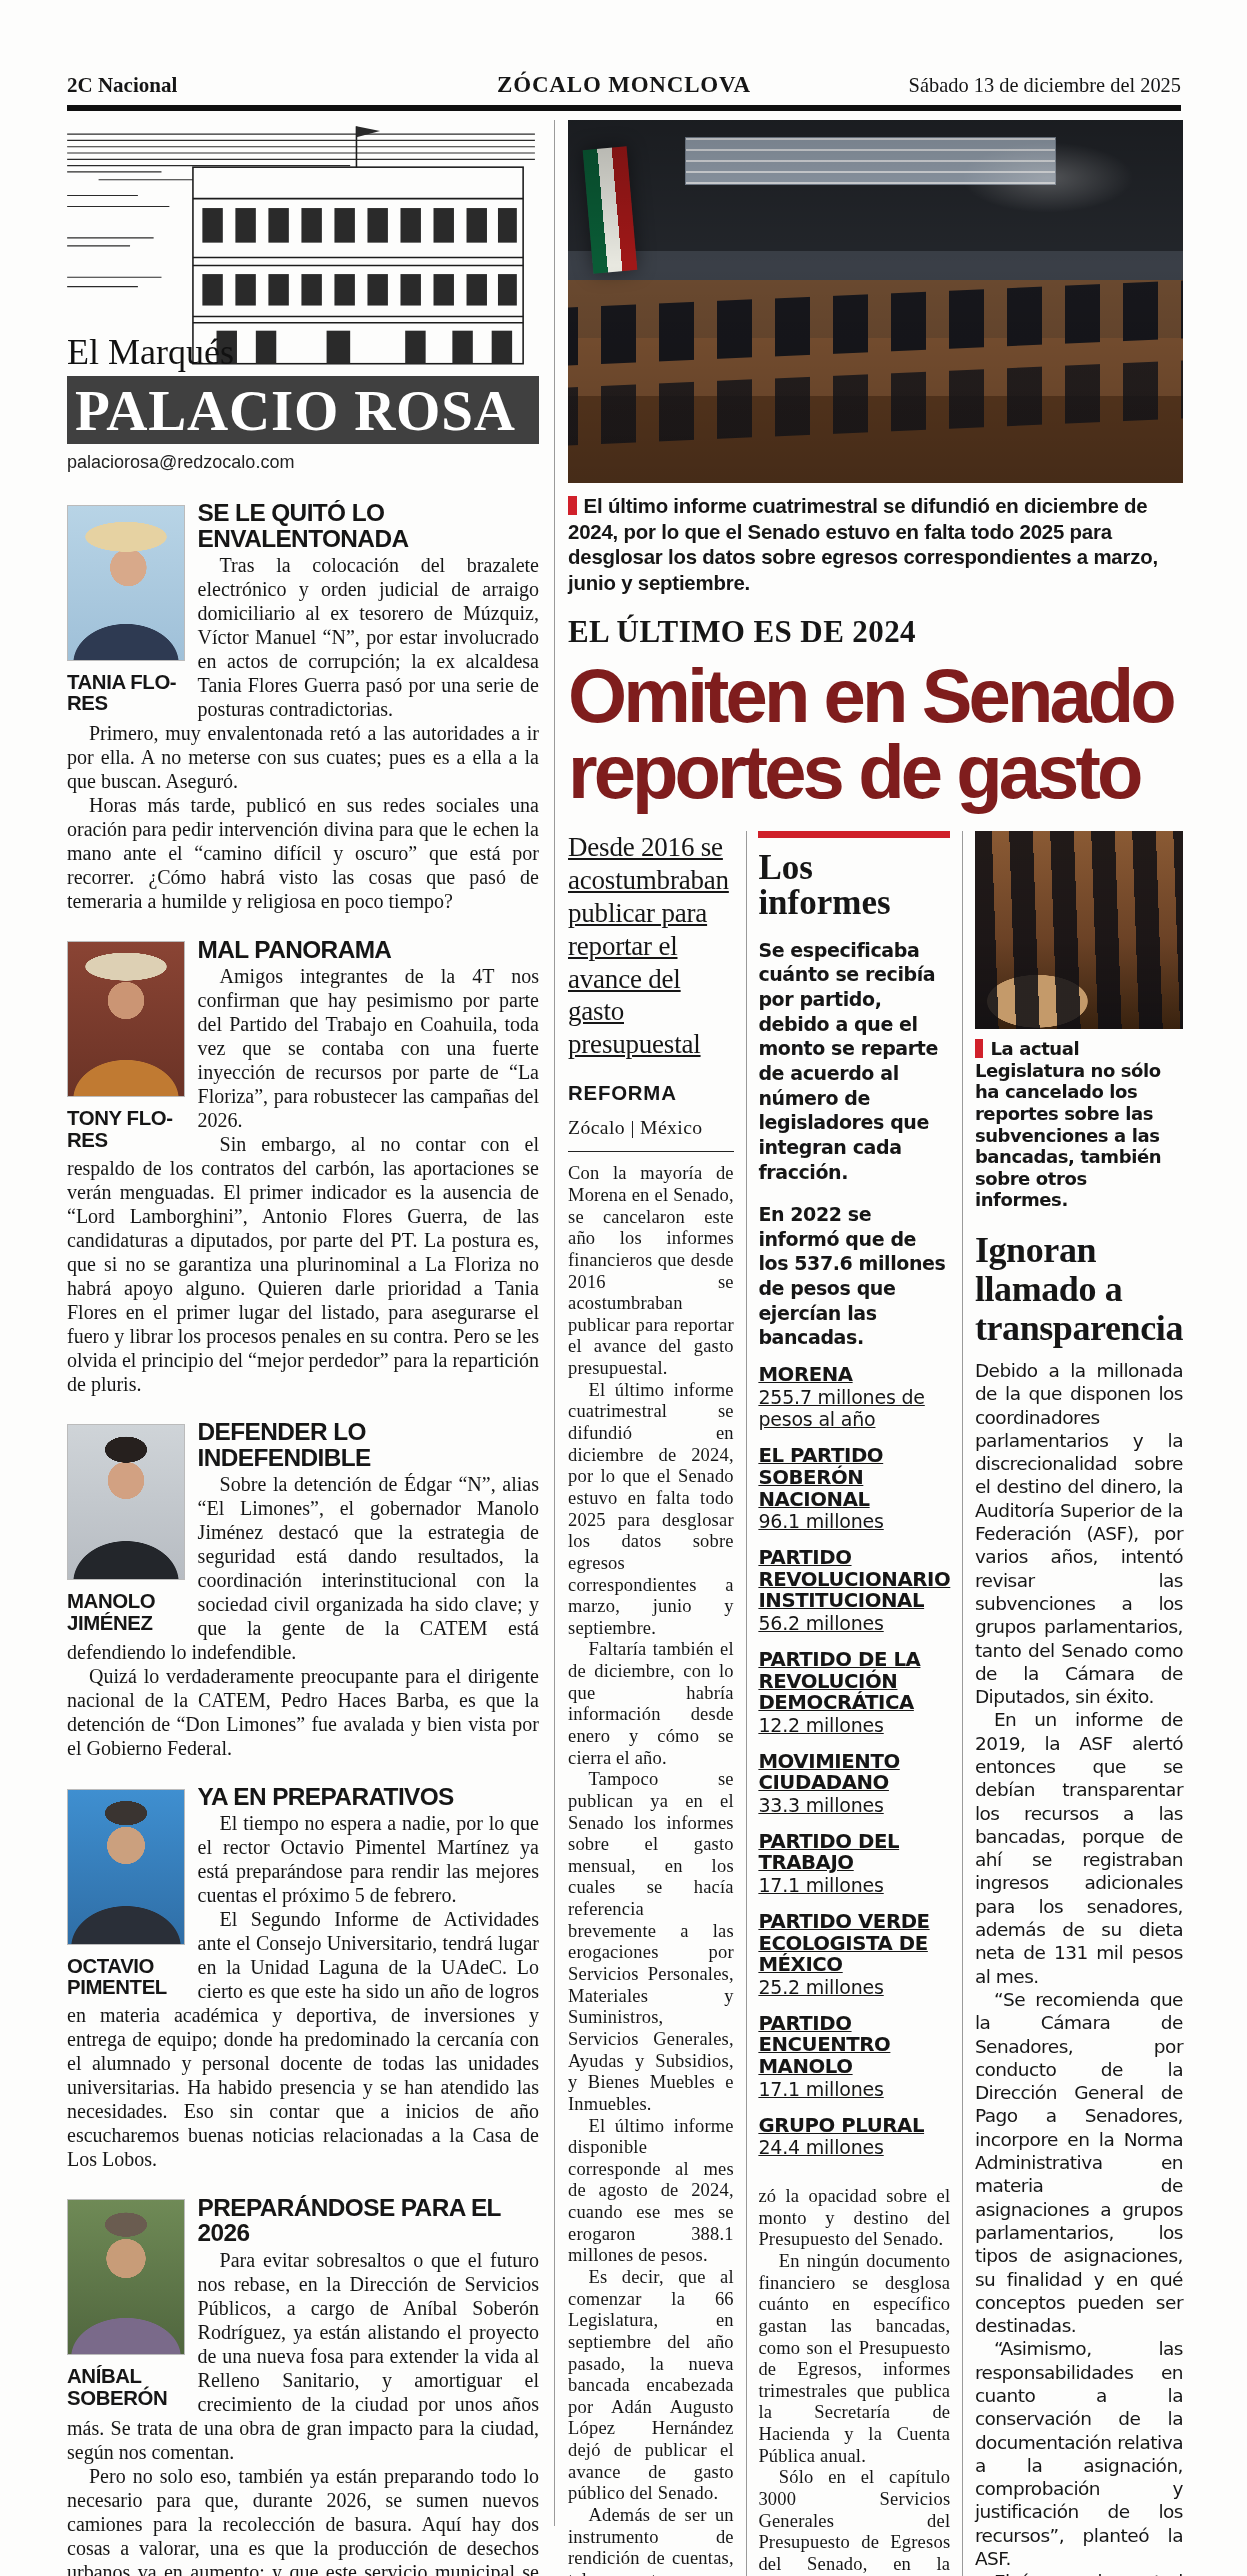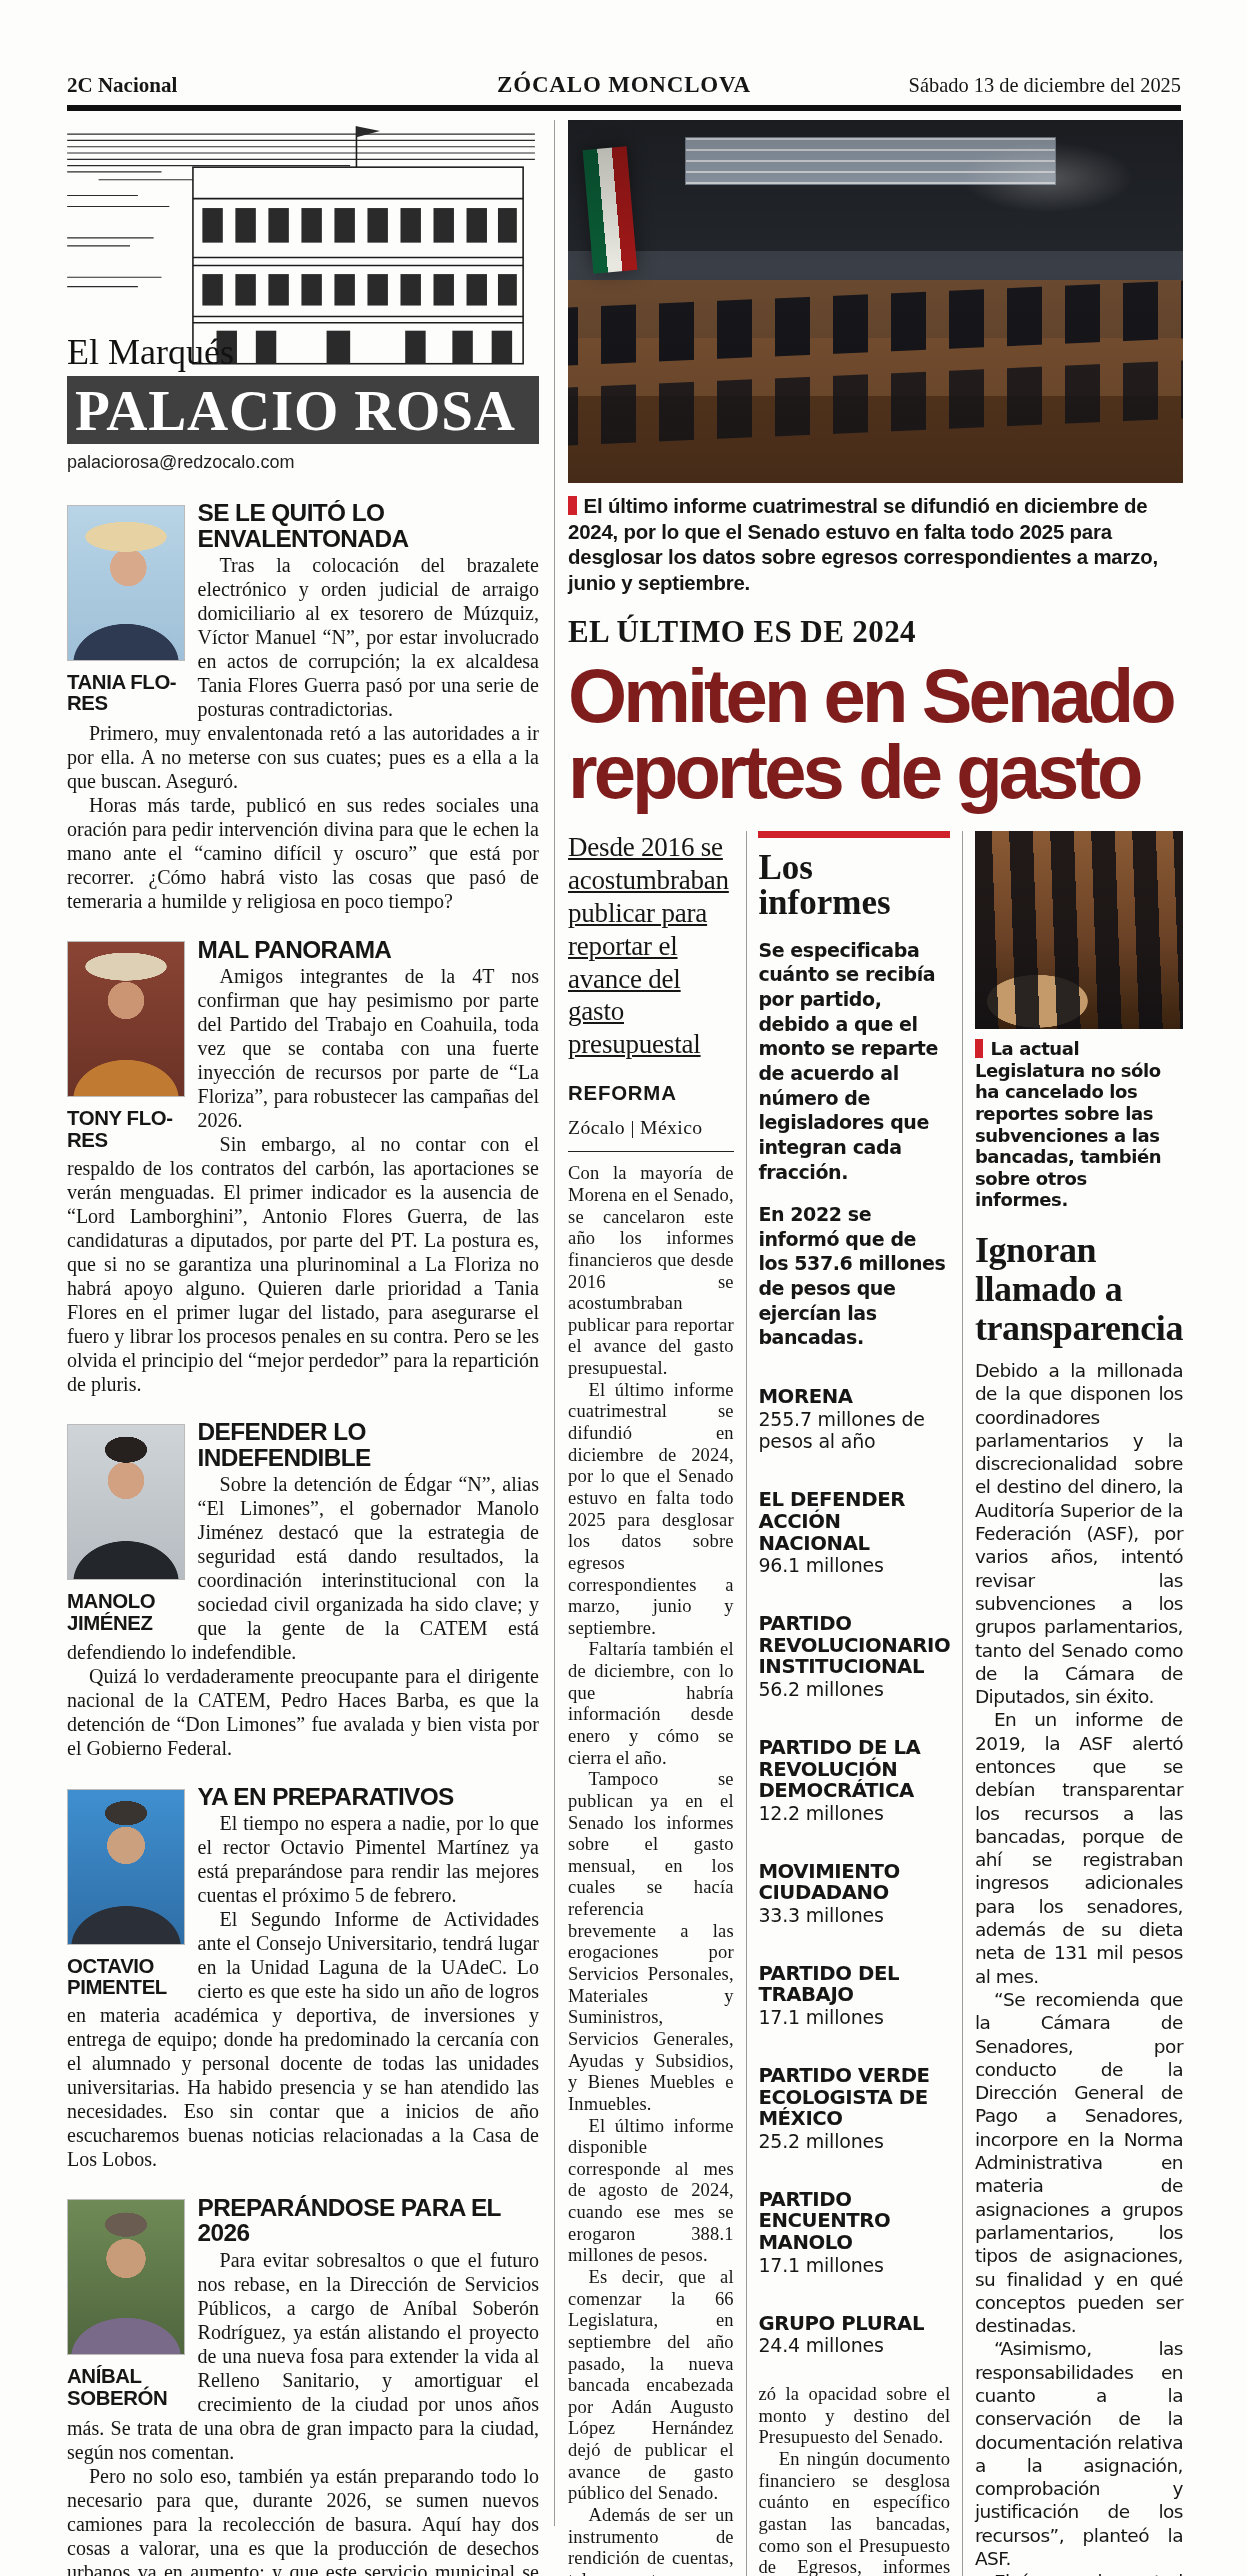--- a/index.html
+++ b/index.html
@@ -93,21 +93,21 @@
   .byline{margin-top:20.4px;font:700 20.4px "Liberation Sans",sans-serif;letter-spacing:0.8px;}
   .dateline{margin-top:11px;font:400 19.7px "Liberation Serif",serif;letter-spacing:0.4px;}
   .by-rule{margin:12.6px 0 11px 0;border:none;border-top:1.6px solid #222;width:100%;}
   .body-serif p{margin:0;font:400 18.5px/1.17 "Liberation Serif",serif;text-align:justify;letter-spacing:0.2px;}
   .body-serif p + p{text-indent:20.4px;}
 
   
   .infobox{border-top:7px solid #d0202a;padding-top:12.6px;}
   .infobox-title{font:700 35px/1 "Liberation Serif",serif;}
   .infobox-intro{margin-top:17.3px;font:700 19px/1.3 "DejaVu Sans",sans-serif;letter-spacing:-0.4px;}
-  .party{margin-top:36px;}
+  .party{margin-top:14px;text-decoration:underline;}
   .party-name{font:700 19.7px/1.1 "DejaVu Sans",sans-serif;letter-spacing:-0.4px;}
   .party-amount{font:400 19px/1.2 "DejaVu Sans",sans-serif;letter-spacing:-0.2px;}
   .colB-cont{margin-top:27px;}
 
   
   .side-photo{height:198px;background:
       repeating-linear-gradient(88deg,rgba(15,15,20,.85) 0 23.6px,rgba(0,0,0,0) 23.6px 41px),
       radial-gradient(ellipse 40% 22% at 30% 86%, #c49a6a 0 60%, transparent 61%),
       linear-gradient(180deg,#8a5a34,#6b4226 55%,#38220f);}
   .side-caption{margin-top:9.4px;font:700 18px/1.2 "DejaVu Sans",sans-serif;letter-spacing:-0.4px;}
@@ -308,21 +308,21 @@
           <div class="infobox-intro">Se especificaba cuánto se recibía por partido, debido a que el monto se reparte de acuerdo al número de legisladores que integran cada fracción.</div>
           <div class="infobox-intro">En 2022 se informó que de los 537.6 millones de pesos que ejercían las bancadas.</div>
           <div>
 
               <div class="party">
                 <div class="party-name">MORENA</div>
                 <div class="party-amount">255.7 millones de pesos al año</div>
               </div>
 
               <div class="party">
-                <div class="party-name">EL DEFENDER ACCIÓN NACIONAL</div>
+                <div class="party-name">EL PARTIDO SOBERÓN NACIONAL</div>
                 <div class="party-amount">96.1 millones</div>
               </div>
 
               <div class="party">
                 <div class="party-name">PARTIDO REVOLUCIONARIO INSTITUCIONAL</div>
                 <div class="party-amount">56.2 millones</div>
               </div>
 
               <div class="party">
                 <div class="party-name">PARTIDO DE LA REVOLUCIÓN DEMOCRÁTICA</div>

